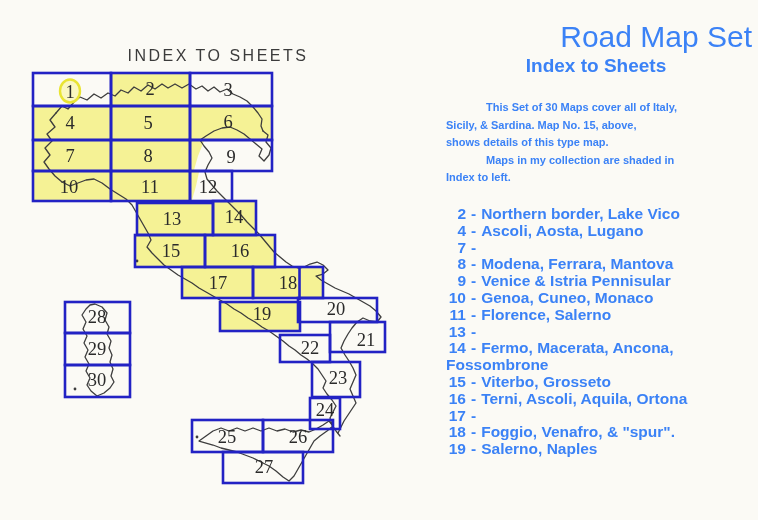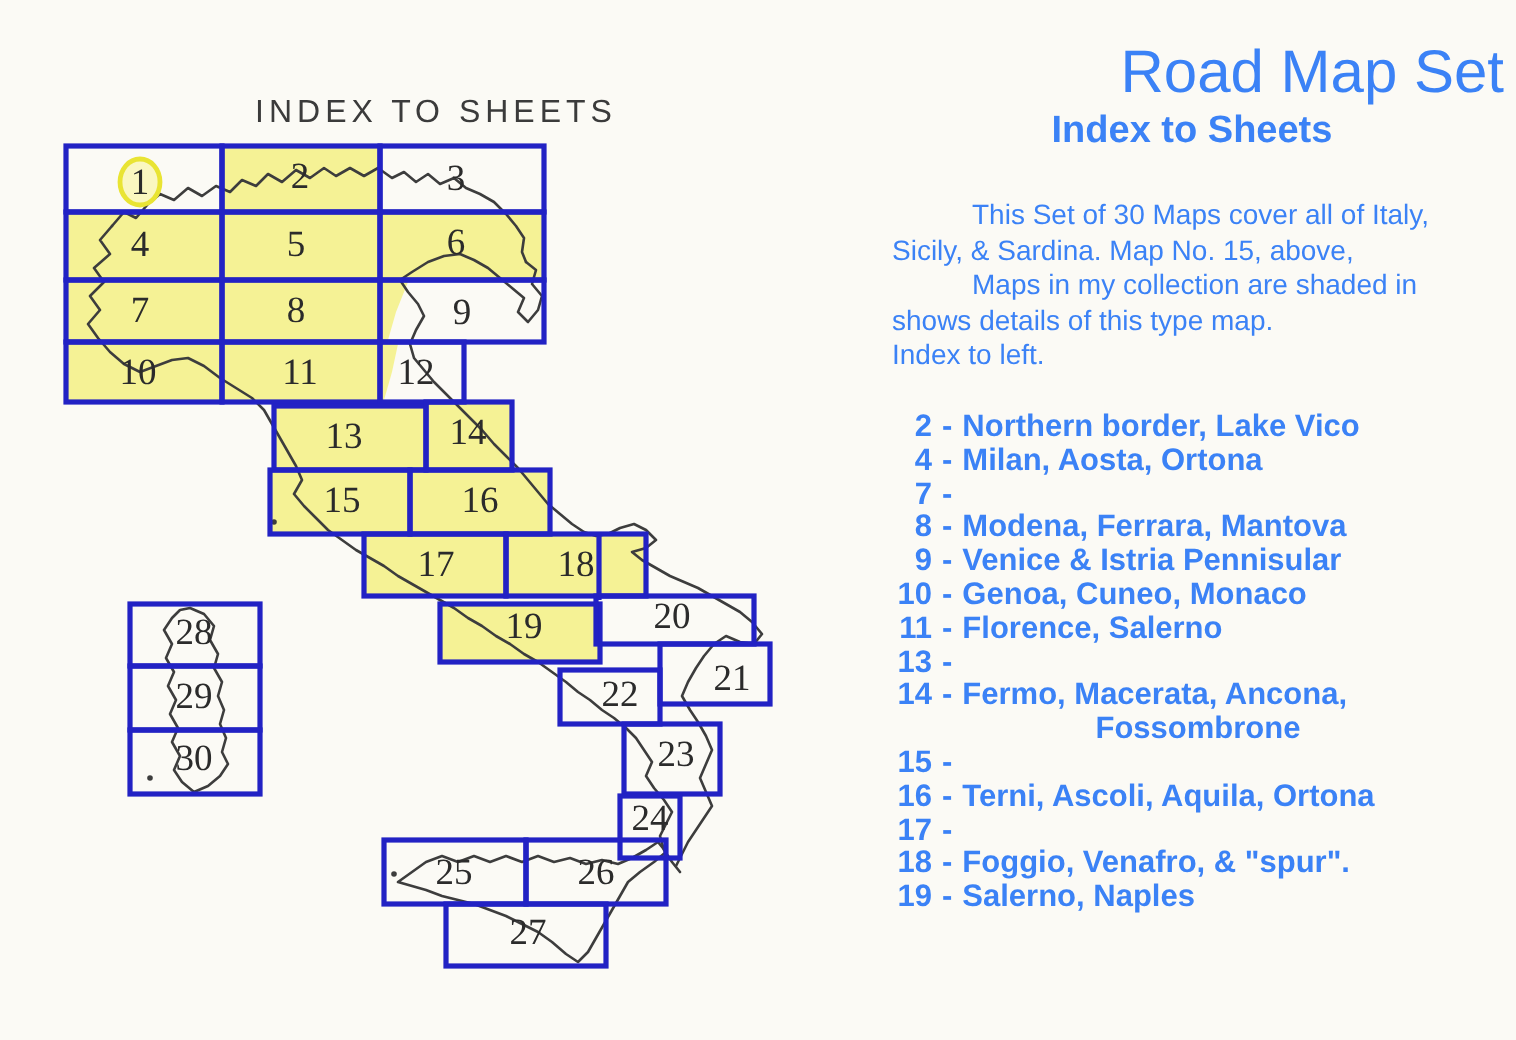--- a/index.html
+++ b/index.html
@@ -15,28 +15,28 @@
   }
   .cell-num{
     font-family:"Liberation Serif", serif;
     font-size:18.5px; fill:#2b2b2b;
   }
   .coast{ fill:none; stroke:var(--coast); stroke-width:1.3px; stroke-linejoin:round; stroke-linecap:round; }
   .gridline{ fill:none; stroke:var(--grid); stroke-width:2.6px; }
   .panel{ position:absolute; left:440px; top:21px; width:312px; }
   .title{ font-size:30px; font-weight:normal; text-align:right; line-height:31px; letter-spacing:0px; }
   .subtitle{ font-size:19px; font-weight:bold; text-align:center; line-height:21px; margin-top:3px; }
-  .intro{ margin-top:23px; padding-left:6px; font-size:14px; font-weight:normal; line-height:17.6px; }
+  .intro{ margin-top:23px; padding-left:6px; font-size:11px; font-weight:bold; line-height:17.6px; }
   .intro .line.indent{ text-indent:40px; }
   .sheet-list{ margin-top:19px; font-size:15.5px; font-weight:bold; line-height:16.8px; }
   .sheet-row{ display:flex; }
   .sheet-row .num{ width:26px; text-align:right; flex:0 0 auto; }
   .sheet-row .dash{ flex:0 0 auto; padding:0 5px; }
   .sheet-row .desc{ flex:1 1 auto; white-space:nowrap; }
-  .cont-line{ padding-left:6px;text-align:center; }
+  .cont-line{ padding-left:6px; }
 </style>
 </head>
 <body>
 
 <div class="page" id="page" style="--grid: #2222c4; --shaded: #f5f295; --coast: #3d3d3d; --ring: #e9e433; --ringfill: #faf7c0; background: rgb(251, 250, 245);">
 
   <svg class="map" width="400" height="520" viewBox="0 0 400 520">
 
     <text class="map-title-text" x="218" y="61" text-anchor="middle">INDEX TO SHEETS</text>
 
@@ -140,34 +140,34 @@
     <ellipse cx="70" cy="91" rx="10" ry="11.5" fill="var(--ringfill)" stroke="var(--ring)" stroke-width="2.4"></ellipse>
     <text class="cell-num" id="ringed-number" x="70" y="92" text-anchor="middle" dominant-baseline="central">1</text>
   </svg>
 
   <div class="panel">
     <div class="title">Road Map Set</div>
     <div class="subtitle">Index to Sheets</div>
     <div class="intro" id="intro">
         <div class="line indent">This Set of 30 Maps cover all of Italy,</div>
         <div class="line">Sicily, &amp; Sardina.  Map No. 15, above,</div>
+        <div class="line">shows details of this type map.</div>
         <div class="line indent">Maps in my collection are shaded in</div>
-        <div class="line">shows details of this type map.</div>
         <div class="line">Index to left.</div>
       </div>
     <div class="sheet-list" id="sheet-list">
         <div class="sheet-row">
           <span class="num">2</span>
           <span class="dash">-</span>
           <span class="desc">Northern border, Lake Vico</span>
         </div>
         <div class="sheet-row">
           <span class="num">4</span>
           <span class="dash">-</span>
-          <span class="desc">Milan, Aosta, Ortona</span>
+          <span class="desc">Ascoli, Aosta, Lugano</span>
         </div>
         <div class="sheet-row">
           <span class="num">7</span>
           <span class="dash">-</span>
         </div>
         <div class="sheet-row">
           <span class="num">8</span>
           <span class="dash">-</span>
           <span class="desc">Modena, Ferrara, Mantova</span>
         </div>
@@ -192,20 +192,21 @@
         </div>
         <div class="sheet-row">
           <span class="num">14</span>
           <span class="dash">-</span>
           <span class="desc">Fermo, Macerata, Ancona,</span>
         </div>
         <div class="cont-line">Fossombrone</div>
         <div class="sheet-row">
           <span class="num">15</span>
           <span class="dash">-</span>
+          <span class="desc">Viterbo, Grosseto</span>
         </div>
         <div class="sheet-row">
           <span class="num">16</span>
           <span class="dash">-</span>
           <span class="desc">Terni, Ascoli, Aquila, Ortona</span>
         </div>
         <div class="sheet-row">
           <span class="num">17</span>
           <span class="dash">-</span>
         </div>

